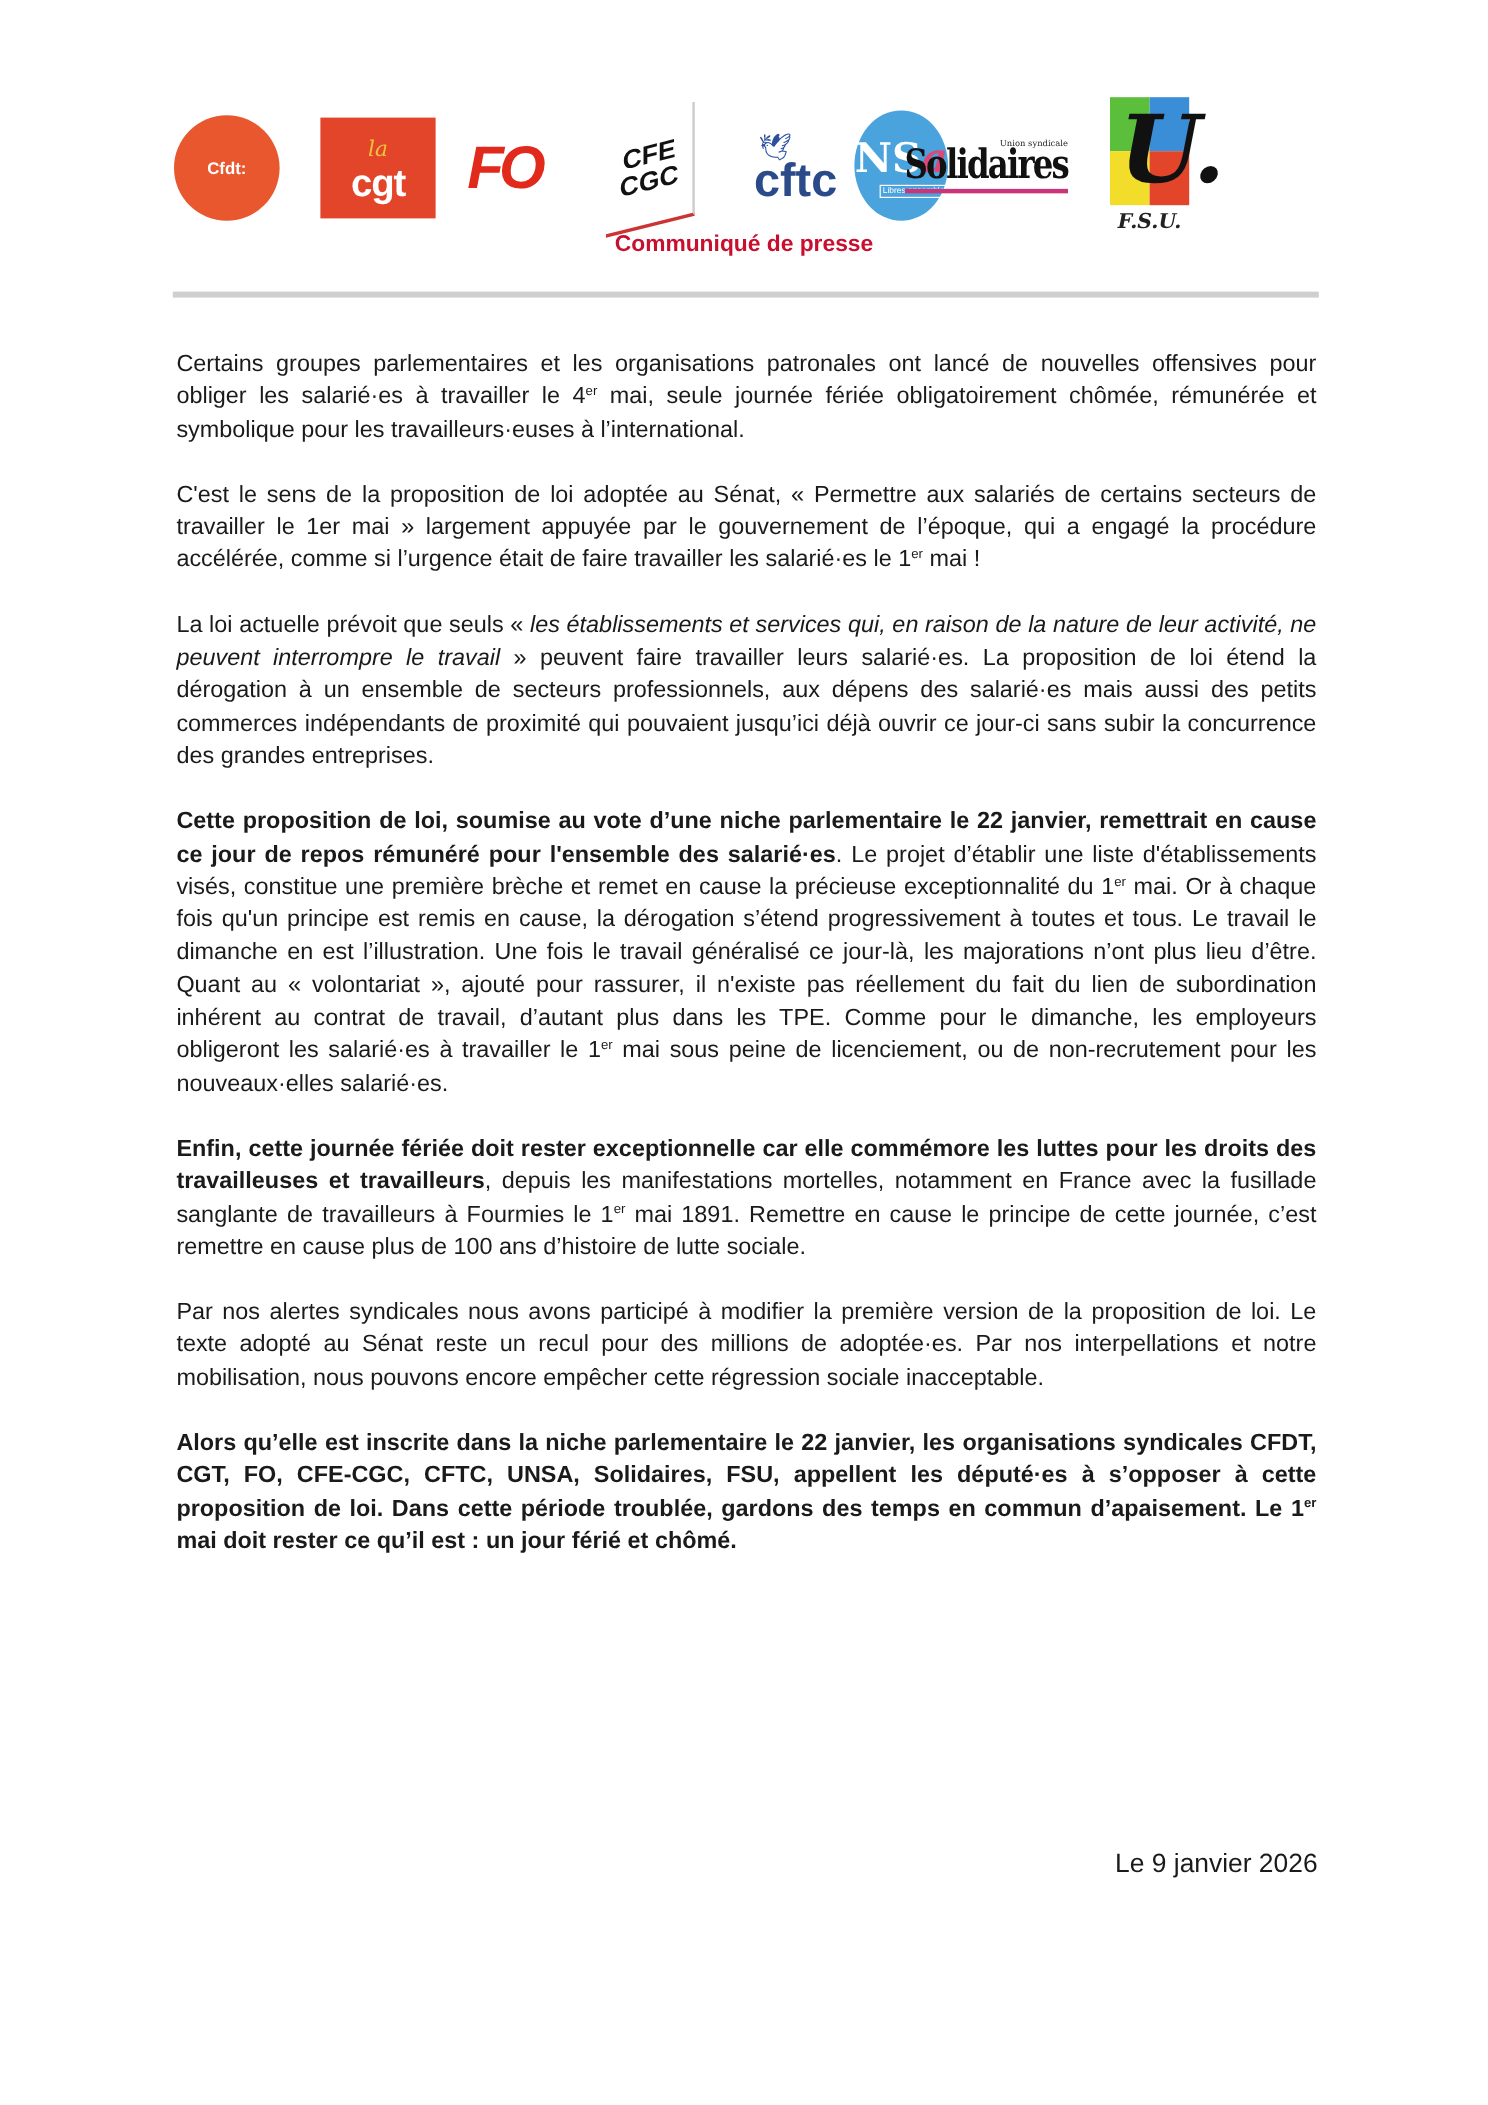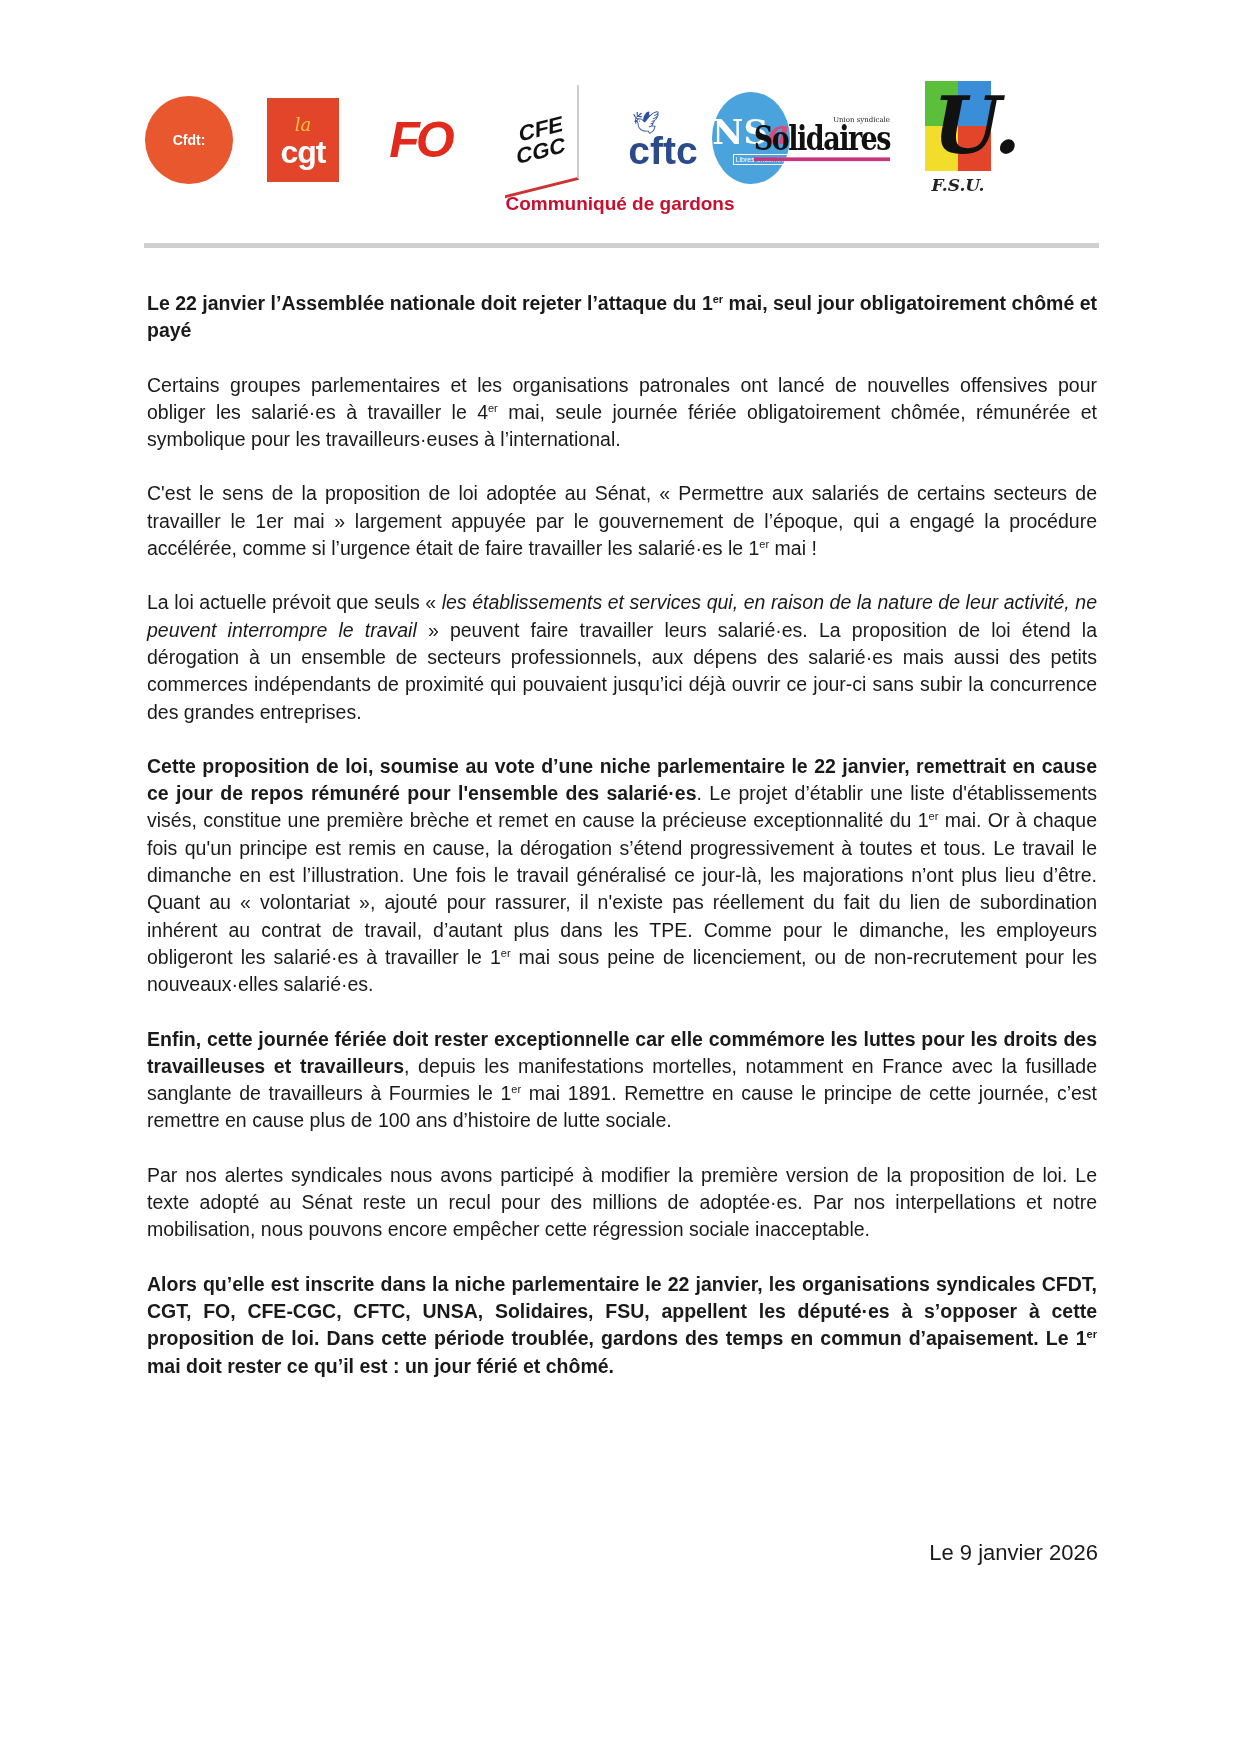--- a/index.html
+++ b/index.html
@@ -1,20 +1,20 @@
 <!DOCTYPE html>
 <html><head>
 <meta charset="utf-8">
 <style>
   html, body { margin: 0; padding: 0; background: #ffffff; }
   body { width: 1240px; height: 1754px; position: relative; overflow: hidden; font-family: "Liberation Sans", sans-serif; color: #1a1a1a; }
   .logos { position: absolute; top: 84px; left: 140px; width: 970px; height: 120px; }
   .logo { position: absolute; display: flex; align-items: center; justify-content: center; }
   .cfdt { left: 5px; top: 12px; width: 88px; height: 88px; border-radius: 50%; background: #e8572e; color: #fff; font-weight: bold; font-size: 14px; }
-  .cgt { left: 127px; top: 14px; width: 72px; height: 84px; background: #e3452a; color: #fff; flex-direction: column; }
+  .cgt { left: 127px; top: 14px; width: 96px; height: 84px; background: #e3452a; color: #fff; flex-direction: column; }
   .cgt .la { font-family: "DejaVu Serif", serif; font-style: italic; color: #f2c23a; font-size: 18px; line-height: 18px; margin-top: 6px; }
   .cgt .cg { font-weight: bold; font-size: 32px; line-height: 36px; letter-spacing: -1px; }
   .fo { left: 235px; top: 12px; width: 90px; height: 88px; color: #e22a1c; font-weight: bold; font-style: italic; font-size: 50px; letter-spacing: -4px; }
   .cfecgc { left: 365px; top: 10px; width: 72px; height: 92px; flex-direction: column; color: #111; font-weight: bold; font-size: 22px; line-height: 22px; transform: skewY(-14deg); border-right: 2px solid #ccc; border-bottom: 3px solid #c33; }
   .cftc { left: 488px; top: 16px; width: 70px; height: 80px; flex-direction: column; color: #2a4a8a; }
   .cftc .bird { font-size: 22px; line-height: 22px; color: #2c4fa0; align-self: flex-start; margin-left: 4px; }
   .cftc .tx { font-weight: bold; font-size: 39px; line-height: 34px; }
   .unsa { left: 572px; top: 8px; width: 78px; height: 92px; border-radius: 50%; background: #4aa3dd; color: #fff; flex-direction: column; align-items: flex-end; }
   .unsa .tx { font-size: 34px; font-weight: bold; font-family: "DejaVu Serif", serif; }
   .unsa .tx span { color: #d94a7a; font-style: italic; }
@@ -75,25 +75,24 @@
       <div class="g"></div>
         <div class="b"></div>
         <div class="y"></div>
         <div class="r"></div>
       <span class="u">U.</span>
     </div>
     <span class="lbl">F.S.U.</span>
   </div>
 </div>
 
-<div class="press-title">Communiqué de gardons</div>
+<div class="press-title">Communiqué de presse</div>
 <div class="rule"></div>
 
 <div class="content">
-  <p class="title"><span>Le 22 janvier l’Assemblée nationale doit rejeter l’attaque du 1</span><sup>er</sup><span> mai, seul jour obligatoirement chômé et payé</span></p>
 
   <p><span>Certains groupes parlementaires et les organisations patronales ont lancé de nouvelles offensives pour obliger les salarié·es à travailler le 4</span><sup>er</sup><span> mai, seule journée fériée obligatoirement chômée, rémunérée et symbolique pour les travailleurs·euses à l’international.</span></p>
 
   <p><span>C'est le sens de la proposition de loi adoptée au Sénat, « Permettre aux salariés de certains secteurs de travailler le 1er mai » largement appuyée par le gouvernement de l’époque, qui a engagé la procédure accélérée, comme si l’urgence était de faire travailler les salarié·es le 1</span><sup>er</sup><span> mai !</span></p>
 
   <p><span>La loi actuelle prévoit que seuls « </span><i>les établissements et services qui, en raison de la nature de leur activité, ne peuvent interrompre le travail</i><span> » peuvent faire travailler leurs salarié·es. La proposition de loi étend la dérogation à un ensemble de secteurs professionnels, aux dépens des salarié·es mais aussi des petits commerces indépendants de proximité qui pouvaient jusqu’ici déjà ouvrir ce jour-ci sans subir la concurrence des grandes entreprises.</span></p>
 
   <p><b>Cette proposition de loi, soumise au vote d’une niche parlementaire le 22 janvier, remettrait en cause ce jour de repos rémunéré pour l'ensemble des salarié·es</b><span>. Le projet d’établir une liste d'établissements visés, constitue une première brèche et remet en cause la précieuse exceptionnalité du 1</span><sup>er</sup><span> mai. Or à chaque fois qu'un principe est remis en cause, la dérogation s’étend progressivement à toutes et tous. Le travail le dimanche en est l’illustration. Une fois le travail généralisé ce jour-là, les majorations n’ont plus lieu d’être. Quant au « volontariat », ajouté pour rassurer, il n'existe pas réellement du fait du lien de subordination inhérent au contrat de travail, d’autant plus dans les TPE. Comme pour le dimanche, les employeurs obligeront les salarié·es à travailler le 1</span><sup>er</sup><span> mai sous peine de licenciement, ou de non-recrutement pour les nouveaux·elles salarié·es.</span></p>
 
   <p><b>Enfin, cette journée fériée doit rester exceptionnelle car elle commémore les luttes pour les droits des travailleuses et travailleurs</b><span>, depuis les manifestations mortelles, notamment en France avec la fusillade sanglante de travailleurs à Fourmies le 1</span><sup>er</sup><span> mai 1891. Remettre en cause le principe de cette journée, c’est remettre en cause plus de 100 ans d’histoire de lutte sociale.</span></p>

